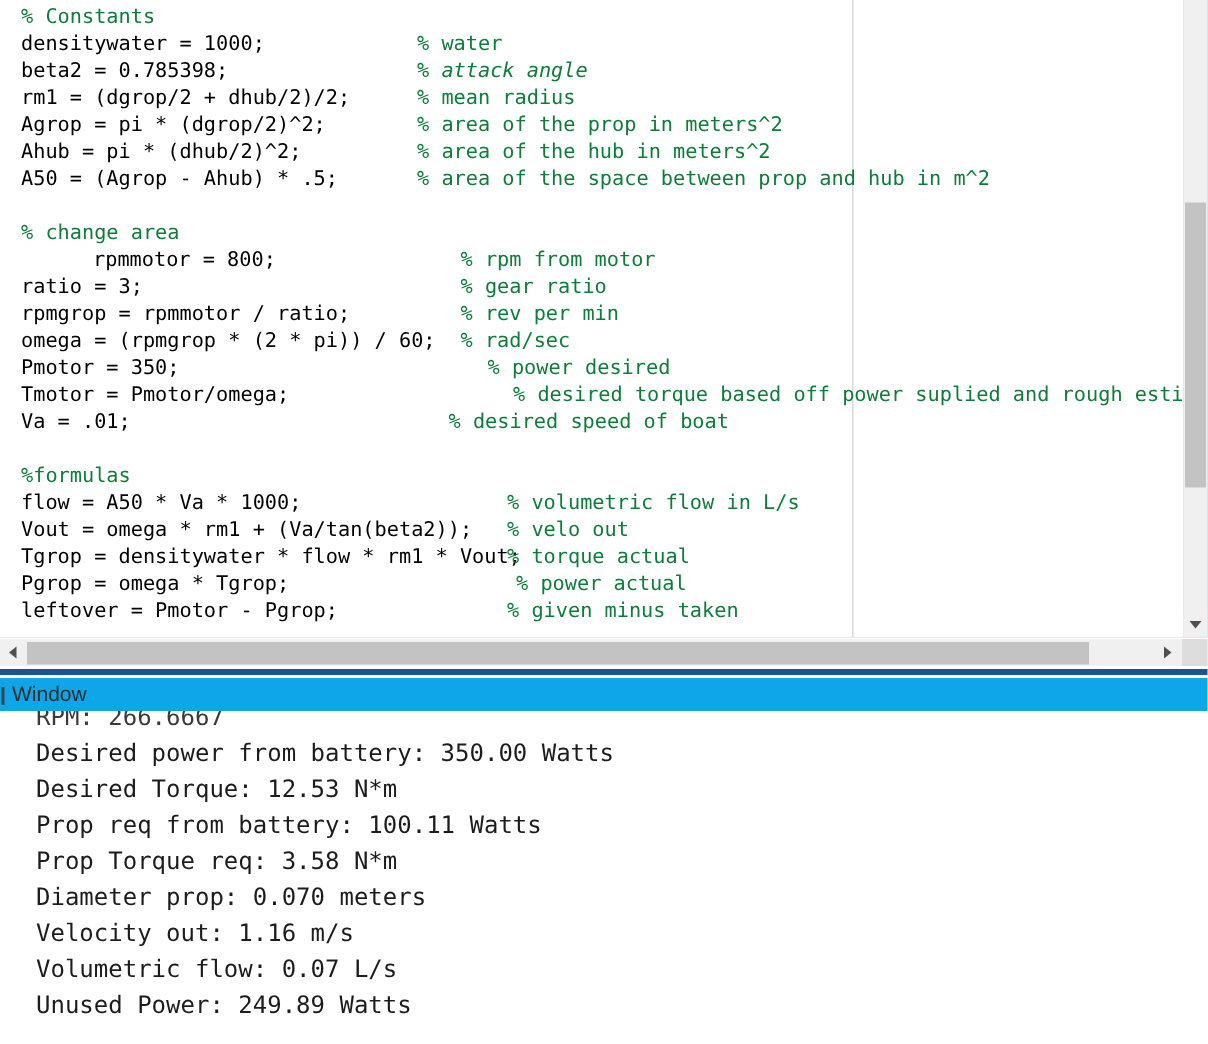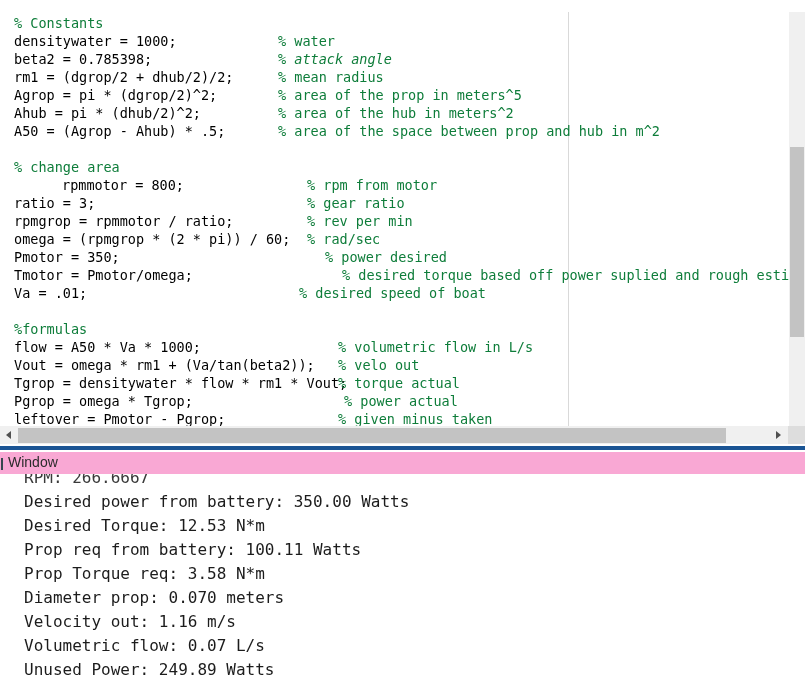--- a/index.html
+++ b/index.html
@@ -16,21 +16,21 @@
   }
   #app {
     position: relative;
     width: 805px;
     height: 696px;
   }
 
   
   #editor-pane {
     position: absolute;
-    left: 0; top: 12px;
+    left: 0; top: 0;
     width: 805px;
     height: 425px;
     background: #5eead4;
     overflow: hidden;
   }
   #code-viewport {
     position: absolute;
     left: 0; top: 0;
     width: 789px;
     height: 425px;
@@ -157,21 +157,21 @@
     background: #1a5494;
   }
 
   
   #cmd-titlebar {
     position: absolute;
     left: 0;
     top: 452px;
     width: 805px;
     height: 22px;
-    background: #f9a8d4;
+    background: #0ea5e9;
     border-bottom: 1px solid #e2e2e2;
   }
   #cmd-title-text {
     position: absolute;
     left: 8px;
     top: 2px;
     font-family: "Liberation Sans", sans-serif;
     font-size: 14px;
     color: #2b2b2b;
     white-space: nowrap;
@@ -216,21 +216,21 @@
 <div id="app">
 
   <div id="editor-pane">
     <div id="code-viewport">
       <div id="col-guide"></div>
       <div id="code-lines">
           <div class="code-line" style="top: 2px;"><span class="seg tok-comment" style="left: 14px;">% Constants</span></div>
           <div class="code-line" style="top: 20px;"><span class="seg tok-code" style="left: 14px;">densitywater = 1000;</span><span class="seg tok-comment" style="left: 278px;">% water</span></div>
           <div class="code-line" style="top: 38px;"><span class="seg tok-code" style="left: 14px;">beta2 = 0.785398;</span><span class="seg tok-comment" style="left: 278px; font-style: italic;">% attack angle</span></div>
           <div class="code-line" style="top: 56px;"><span class="seg tok-code" style="left: 14px;">rm1 = (dgrop/2 + dhub/2)/2;</span><span class="seg tok-comment" style="left: 278px;">% mean radius</span></div>
-          <div class="code-line" style="top: 74px;"><span class="seg tok-code" style="left: 14px;">Agrop = pi * (dgrop/2)^2;</span><span class="seg tok-comment" style="left: 278px;">% area of the prop in meters^5</span></div>
+          <div class="code-line" style="top: 74px;"><span class="seg tok-code" style="left: 14px;">Agrop = pi * (dgrop/2)^2;</span><span class="seg tok-comment" style="left: 278px;">% area of the prop in meters^2</span></div>
           <div class="code-line" style="top: 92px;"><span class="seg tok-code" style="left: 14px;">Ahub = pi * (dhub/2)^2;</span><span class="seg tok-comment" style="left: 278px;">% area of the hub in meters^2</span></div>
           <div class="code-line" style="top: 110px;"><span class="seg tok-code" style="left: 14px;">A50 = (Agrop - Ahub) * .5;</span><span class="seg tok-comment" style="left: 278px;">% area of the space between prop and hub in m^2</span></div>
           <div class="code-line" style="top: 128px;"></div>
           <div class="code-line" style="top: 146px;"><span class="seg tok-comment" style="left: 14px;">% change area</span></div>
           <div class="code-line" style="top: 164px;"><span class="seg tok-code" style="left: 14px; margin-left: 48px;">rpmmotor = 800;</span><span class="seg tok-comment" style="left: 307px;">% rpm from motor</span></div>
           <div class="code-line" style="top: 182px;"><span class="seg tok-code" style="left: 14px;">ratio = 3;</span><span class="seg tok-comment" style="left: 307px;">% gear ratio</span></div>
           <div class="code-line" style="top: 200px;"><span class="seg tok-code" style="left: 14px;">rpmgrop = rpmmotor / ratio;</span><span class="seg tok-comment" style="left: 307px;">% rev per min</span></div>
           <div class="code-line" style="top: 218px;"><span class="seg tok-code" style="left: 14px;">omega = (rpmgrop * (2 * pi)) / 60;</span><span class="seg tok-comment" style="left: 307px;">% rad/sec</span></div>
           <div class="code-line" style="top: 236px;"><span class="seg tok-code" style="left: 14px;">Pmotor = 350;</span><span class="seg tok-comment" style="left: 325px;">% power desired</span></div>
           <div class="code-line" style="top: 254px;"><span class="seg tok-code" style="left: 14px;">Tmotor = Pmotor/omega;</span><span class="seg tok-comment" style="left: 342px;">% desired torque based off power suplied and rough estimate of</span></div>

